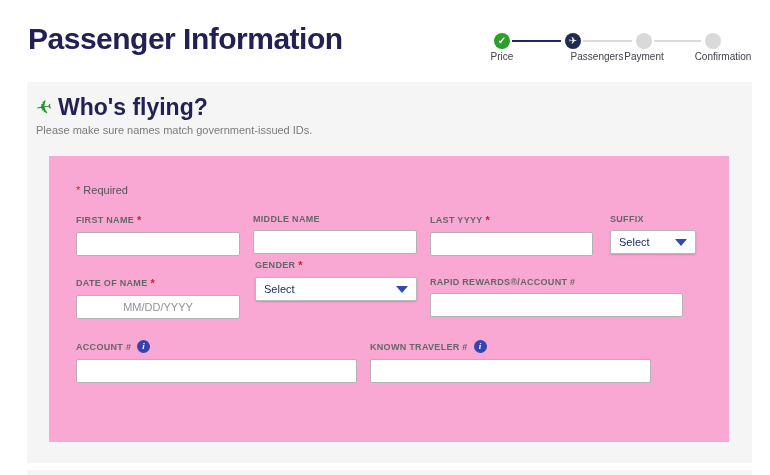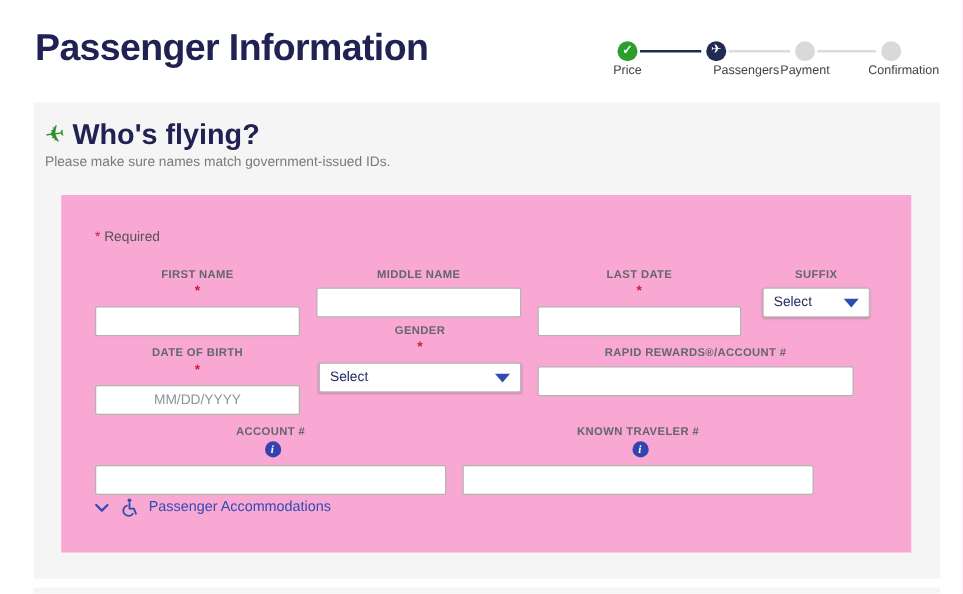--- a/index.html
+++ b/index.html
@@ -52,21 +52,21 @@
   .card {
     position:absolute; left:22px; top:74px; width:680px; height:286px;
     background:#f9a8d4;
   }
   .required-note { position:absolute; left:27px; top:28px; font-size:11px; color:#545454; }
   .req-star { color:#cc1f2d; font-size:11px; }
 
   .field { position:absolute; }
   .field-label {
     font-size:9px; font-weight:700; color:#63666a; letter-spacing:0.3px;
-    white-space:nowrap; display:flex; align-items:center; gap:3px; margin-bottom:6px;flex-direction:column;
+    white-space:nowrap; display:flex; align-items:center; gap:3px; margin-bottom:6px;
   }
   .text-input {
     width:100%; height:24px; border:1px solid #b3b3b3; border-radius:2px;
     background:#fff; font-family:"Liberation Sans", sans-serif;
     font-size:11px; color:#333; padding:0 6px; outline:none;text-align:center;
   }
   .text-input::placeholder { color:#8f9398; opacity:1; }
 
   .select-box {
     height:24px; border:1px solid #b9b9b9; border-radius:2px; background:#fff;
@@ -146,39 +146,39 @@
 
       <div class="field" style="left:204px; top:58px; width:164px;">
         <div class="field-label">
           <span>MIDDLE NAME</span>
         </div>
         <input class="text-input" type="text" value="" style="">
       </div>
 
       <div class="field" style="left:381px; top:58px; width:163px;">
         <div class="field-label">
-          <span>LAST DATE</span>
+          <span>LAST YYYY</span>
           <span class="req-star">*</span>
         </div>
         <input class="text-input" type="text" value="" style="">
       </div>
 
       <div class="field" style="left:561px; top:58px; width:86px;">
         <div class="field-label">
           <span>SUFFIX</span>
         </div>
         <div class="select-box">
           <span class="select-value">Select</span>
           <span class="caret-down"></span>
         </div>
       </div>
 
       <div class="field" style="left:27px; top:121px; width:164px;">
         <div class="field-label">
-          <span>DATE OF BIRTH</span>
+          <span>DATE OF NAME</span>
           <span class="req-star">*</span>
         </div>
         <input class="text-input" type="text" placeholder="MM/DD/YYYY" style="">
       </div>
 
       <div class="field" style="left:206px; top:103px; width:162px;">
         <div class="field-label">
           <span>GENDER</span>
           <span class="req-star">*</span>
         </div>
@@ -204,30 +204,19 @@
       </div>
 
       <div class="field" style="left:321px; top:184px; width:281px;">
         <div class="field-label">
           <span>KNOWN TRAVELER #</span>
           <span class="info-icon">i</span>
         </div>
         <input class="text-input" type="text" value="" style="">
       </div>
 
-      <div class="accommodations">
-        <svg width="11" height="7" viewBox="0 0 11 7">
-          <polyline points="1,1 5.5,5.5 10,1" fill="none" stroke="#304cb2" stroke-width="1.8" stroke-linecap="round" stroke-linejoin="round"></polyline>
-        </svg>
-        <svg width="14" height="16" viewBox="0 0 24 26">
-          <circle cx="13" cy="3.2" r="2.6" fill="#304cb2"></circle>
-          <path d="M13 7 L13 14.5 L19 14.5 L21.8 21.5" fill="none" stroke="#304cb2" stroke-width="2.6" stroke-linecap="round" stroke-linejoin="round"></path>
-          <path d="M9.5 10.5 A 7.2 7.2 0 1 0 17.6 21.5" fill="none" stroke="#304cb2" stroke-width="2.4" stroke-linecap="round"></path>
-        </svg>
-        <span class="accom-label">Passenger Accommodations</span>
-      </div>
 
     </div>
   </div>
 
   <div class="bottom-strip"></div>
 
 </div>
 
 </body></html>

